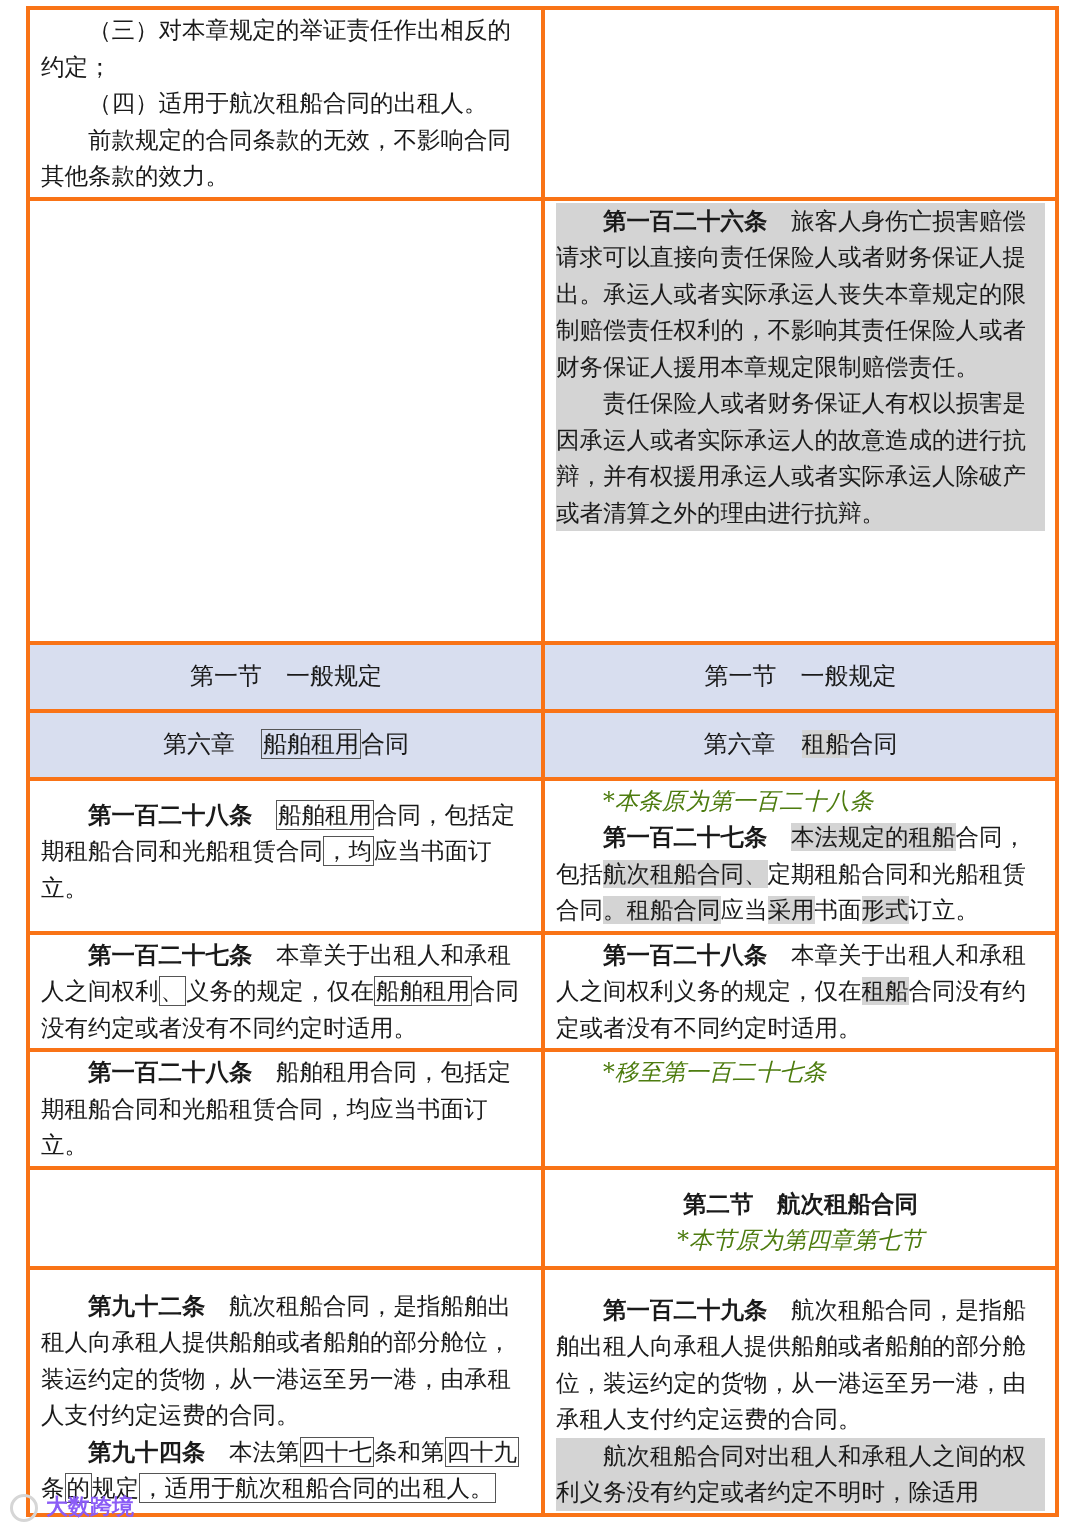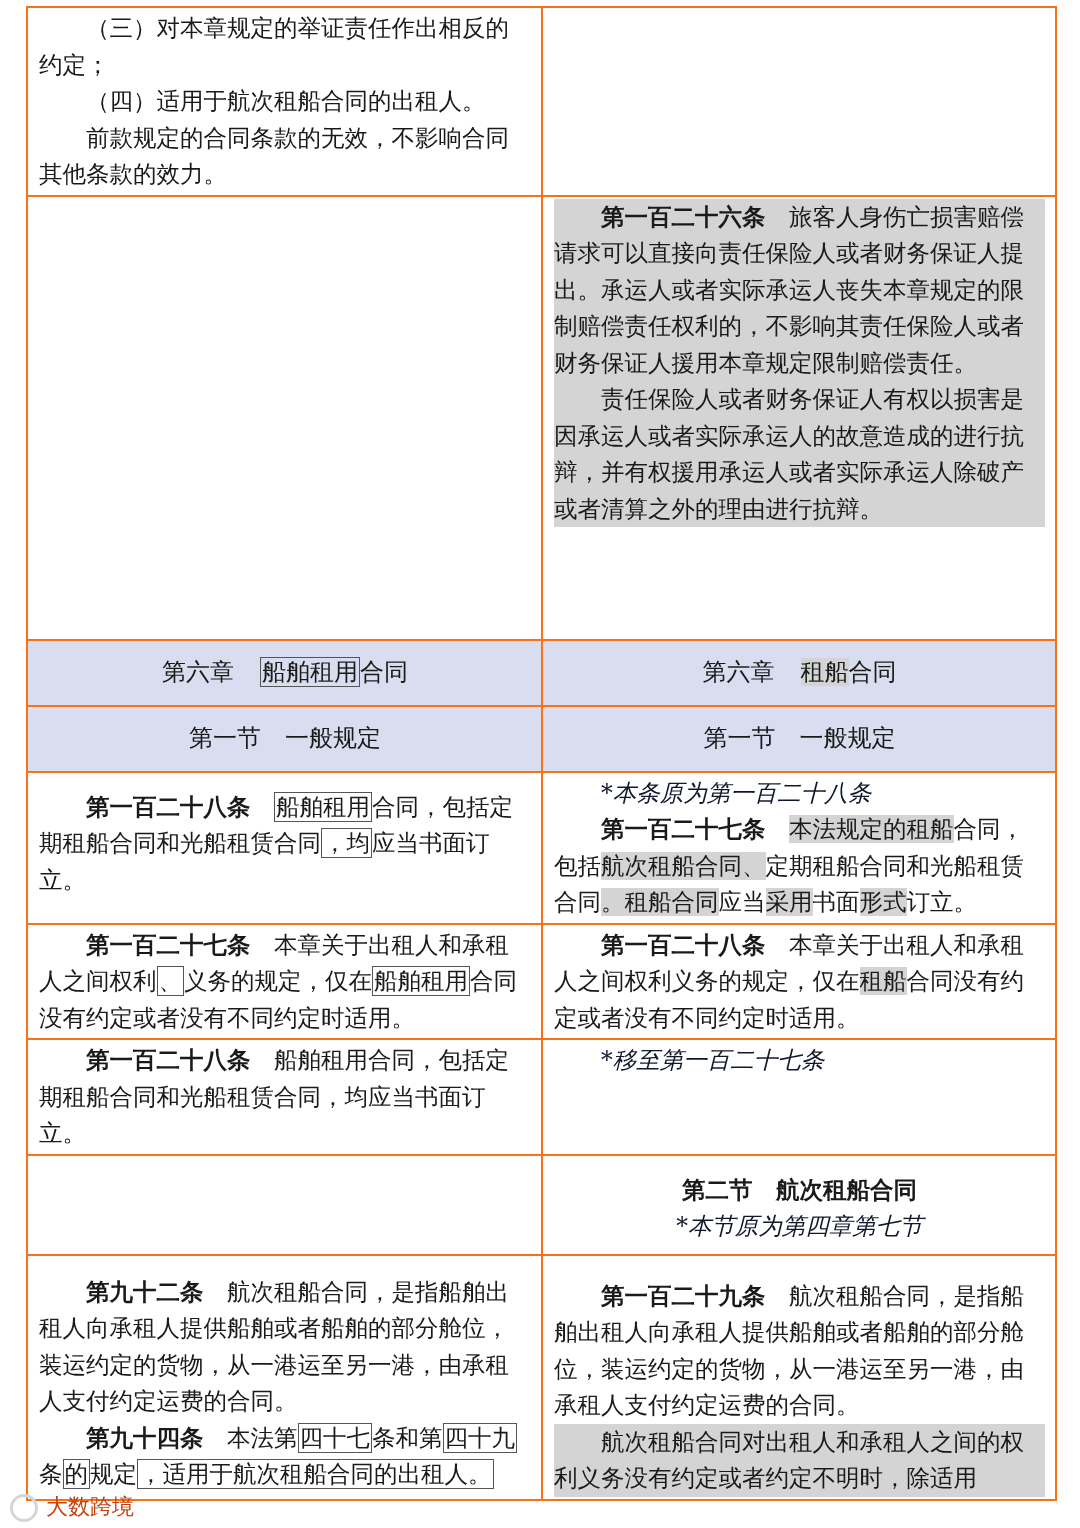--- a/index.html
+++ b/index.html
@@ -1,30 +1,30 @@
 <!DOCTYPE html>
 <html><head>
 <meta charset="utf-8">
 <style>
   html, body { margin: 0; padding: 0; background: #ffffff; }
   body { width: 1080px; height: 1528px; position: relative; overflow: hidden;
          font-family: "DejaVu Sans", "Liberation Sans", sans-serif; color: #1a1a1a; }
   table.cmp { position: absolute; left: 26px; top: 6px; width: 1029px; border-collapse: collapse; table-layout: fixed; }
-  table.cmp td { border: 2px solid #f97316; vertical-align: top; padding: 2px 10px 2px 11px;
+  table.cmp td { border: 4px solid #f97316; vertical-align: top; padding: 2px 10px 2px 11px;
                  font-size: 23.5px; line-height: 36.5px; word-break: break-all; }
   col.c1 { width: 515px; } col.c2 { width: 514px; }
   p { margin: 0; text-indent: 2em; }
   .b { font-weight: bold; }
   .hl { background: #d4d4d4; }
   .box { border: 1.5px solid #555; padding: 0 1px; }
-  .it { font-style: italic; font-family: "DejaVu Serif", "Liberation Serif", serif; color: #0f172a; }
+  .it { font-style: italic; font-family: "DejaVu Serif", "Liberation Serif", serif; color: #4d7c0f; }
   tr.head td { background: #d8deef; text-align: center; vertical-align: middle; height: 60px; font-size: 24px; }
   tr.head td span.gap { display: inline-block; width: 26px; }
   .center { text-align: center; border-radius: 16px; }
-  .wm { position: absolute; left: 10px; top: 1492px; color: #c2410c; font-size: 22px; font-weight: normal; }
+  .wm { position: absolute; left: 10px; top: 1492px; color: #8b5cf6; font-size: 22px; font-weight: bold; }
   .wm .logo { display: inline-block; width: 22px; height: 22px; border: 3px solid #d6d6d6; border-radius: 50%; vertical-align: middle; margin-right: 8px; }
 </style>
 </head>
 <body>
 
 <table class="cmp">
   <colgroup>
       <col class="c1">
       <col class="c2">
     </colgroup>
@@ -42,27 +42,27 @@
 
   <tr style="height:444px">
     <td></td>
     <td>
       <p class="hl"><span class="b">第一百二十六条</span>　<span>旅客人身伤亡损害赔偿请求可以直接向责任保险人或者财务保证人提出。承运人或者实际承运人丧失本章规定的限制赔偿责任权利的，不影响其责任保险人或者财务保证人援用本章规定限制赔偿责任。</span></p>
       <p class="hl">责任保险人或者财务保证人有权以损害是因承运人或者实际承运人的故意造成的进行抗辩，并有权援用承运人或者实际承运人除破产或者清算之外的理由进行抗辩。</p>
     </td>
   </tr>
 
   <tr class="head">
-    <td><span>第六章</span><span class="gap"></span><span class="box">船舶租用</span><span>合同</span></td>
-    <td><span>第六章</span><span class="gap"></span><span class="hl">租船</span><span>合同</span></td>
+    <td>第一节　一般规定</td>
+    <td>第一节　一般规定</td>
   </tr>
 
   <tr class="head">
-    <td>第一节　一般规定</td>
-    <td>第一节　一般规定</td>
+    <td><span>第六章</span><span class="gap"></span><span class="box">船舶租用</span><span>合同</span></td>
+    <td><span>第六章</span><span class="gap"></span><span class="hl">租船</span><span>合同</span></td>
   </tr>
 
   <tr style="height:144px">
     <td style="padding-top:16px">
       <p><span class="b">第一百二十八条</span>　<span class="box">船舶租用</span><span>合同，包括定期租船合同和光船租赁合同</span><span class="box">，均</span><span>应当书面订立。</span></p>
     </td>
     <td>
       <p class="it">*本条原为第一百二十八条</p>
       <p><span class="b">第一百二十七条</span>　<span class="hl">本法规定的租船</span><span>合同，包括</span><span class="hl">航次租船合同、</span><span>定期租船合同和光船租赁合同</span><span class="hl">。租船合同</span><span>应当</span><span class="hl">采用</span><span>书面</span><span class="hl">形式</span><span>订立。</span></p>
     </td>

